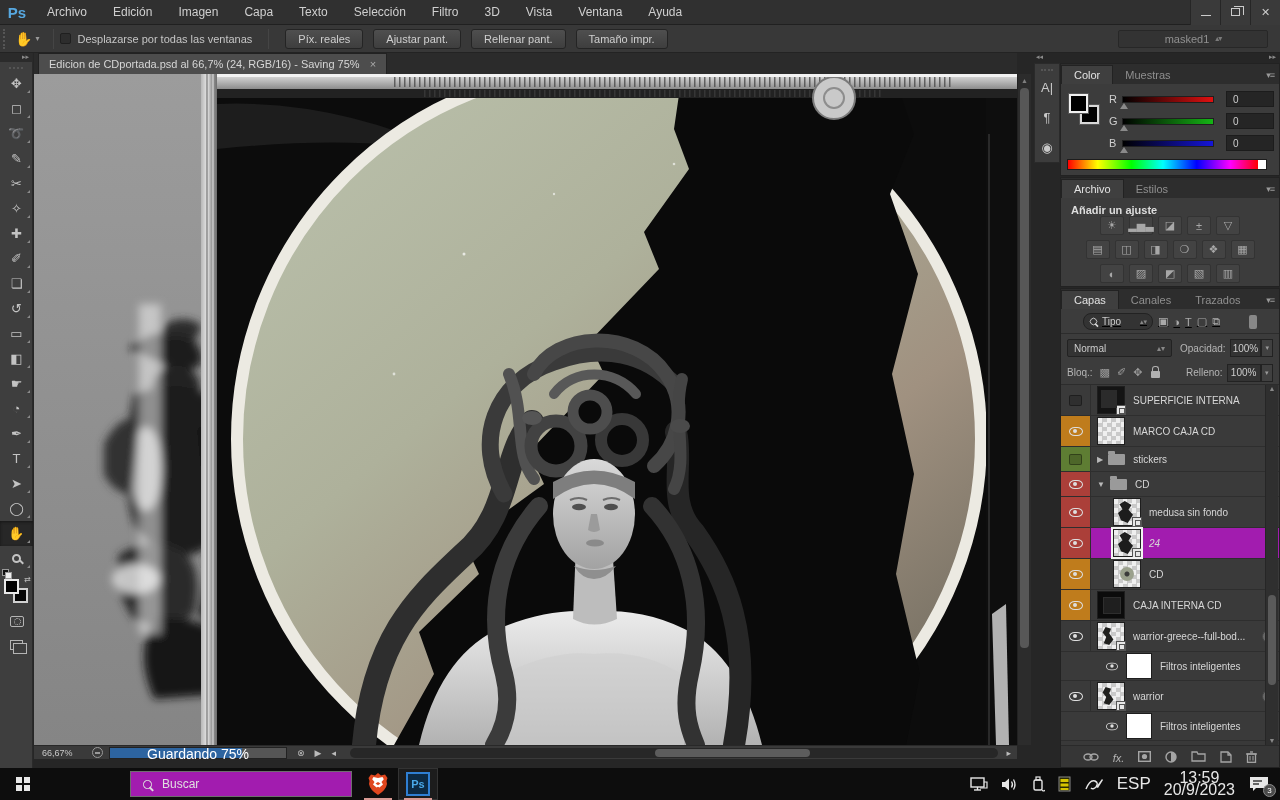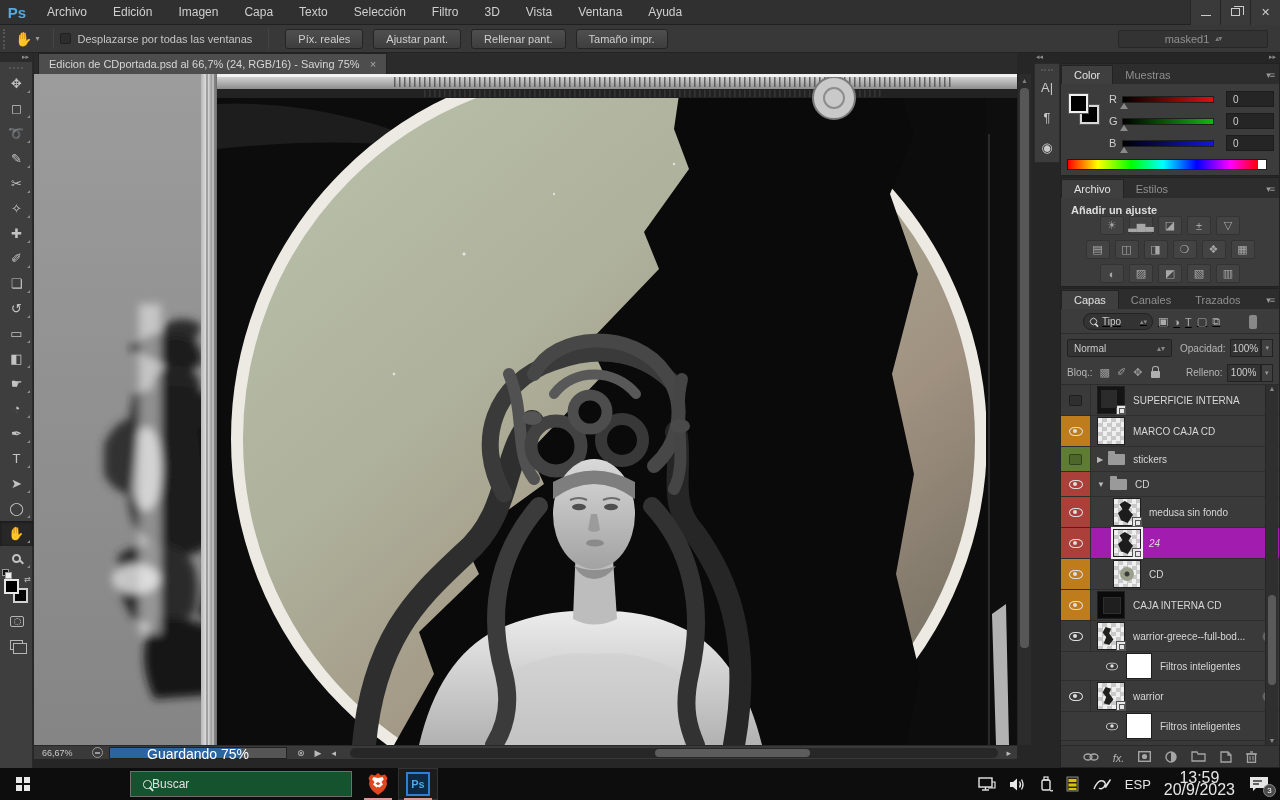--- a/index.html
+++ b/index.html
@@ -183,33 +183,33 @@
   #lp-bottom { position:absolute; left:0; bottom:0; width:100%; height:22px; background:#363636; border-top:1px solid #2a2a2a;
     display:flex; align-items:center; justify-content:center; gap:14px; }
   #lp-bottom svg { display:block; }
   #lp-bottom .fx { color:#b5b5b5; font-size:11px; font-style:italic; }
 
   
   #taskbar { left:0; top:768px; width:1280px; height:32px; background:#0d0d0d; display:flex; align-items:center; }
   #start { width:46px; height:32px; display:flex; align-items:center; justify-content:center; }
   #winlogo { width:14px; height:14px; display:grid; grid-template-columns:6px 6px; grid-template-rows:6px 6px; gap:1.5px; }
   #winlogo span { background:#e8e8e8; }
-  #searchbox { width:222px; height:26px; background:#14532d; border:1px solid #6e6e6e; display:flex; align-items:center;
-    color:#e0e0e0; font-size:12px; padding-left:12px; margin-left:84px; }
+  #searchbox { width:222px; height:26px; background:#a21caf; border:1px solid #6e6e6e; display:flex; align-items:center;
+    color:#e0e0e0; font-size:12px; gap:10px; padding-left:12px; margin-left:84px; }
   .tb-mag { width:9px; height:9px; border:1.5px solid #ddd; border-radius:50%; position:relative; transform:rotate(-45deg); }
   .tb-mag::after { content:''; position:absolute; left:2.2px; bottom:-5px; width:1.8px; height:5px; background:#ddd; }
   .tb-app { width:40px; height:32px; display:flex; align-items:center; justify-content:center; position:relative; }
   .tb-app .underline { position:absolute; bottom:0; left:6px; right:6px; height:2.5px; background:#d89a94; }
   #brave-ico { width:22px; height:24px; }
   #ps-ico { width:24px; height:24px; background:#0c2a44; border:2px solid #2f7fd3; color:#4aa8e8;
     font-size:11px; font-weight:bold; display:flex; align-items:center; justify-content:center; }
   .tb-app.active { background:#1c1c1c; box-shadow:inset 0 0 0 1px #333; }
   #tray { margin-left:auto; display:flex; align-items:center; gap:13px; padding-right:10px; color:#e6e6e6; }
   #tray svg { display:block; }
-  #lang { font-size:13px; }
+  #lang { font-size:17px; }
   #clock { text-align:center; font-size:16px; line-height:12px; }
   #notif { position:relative; width:22px; height:18px; }
   #notif .badge { position:absolute; right:-6px; bottom:-4px; width:13px; height:13px; border-radius:50%;
     background:#4a4a4a; border:1px solid #8a8a8a; color:#fff; font-size:8px; display:flex; align-items:center; justify-content:center; }
 </style>
 </head>
 <body>
 
 <div id="app">
 

